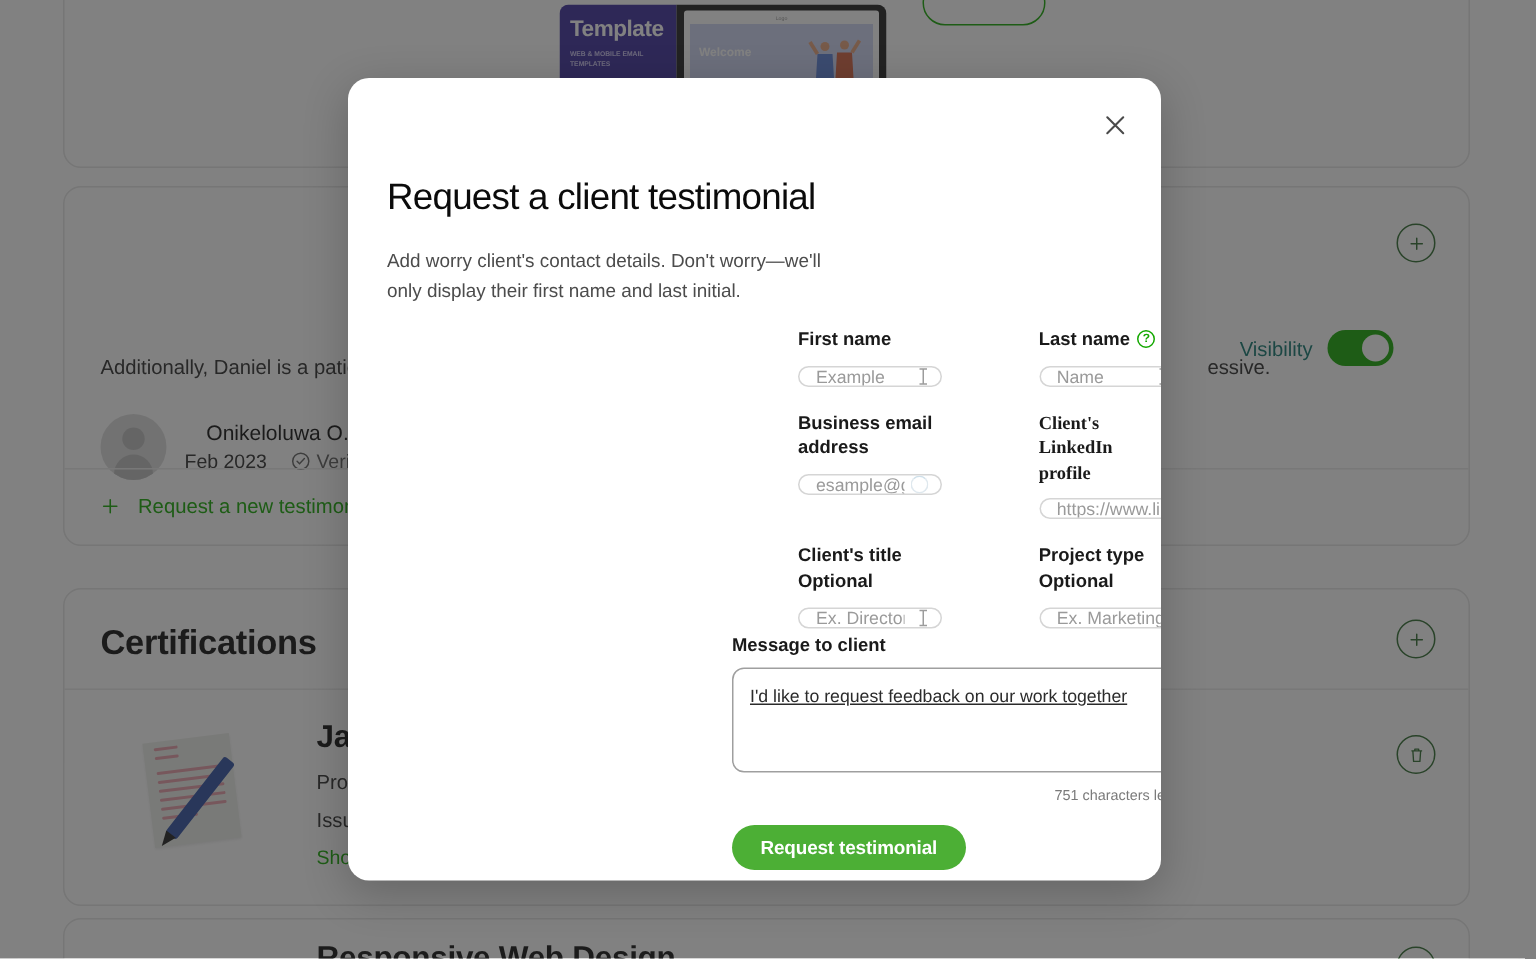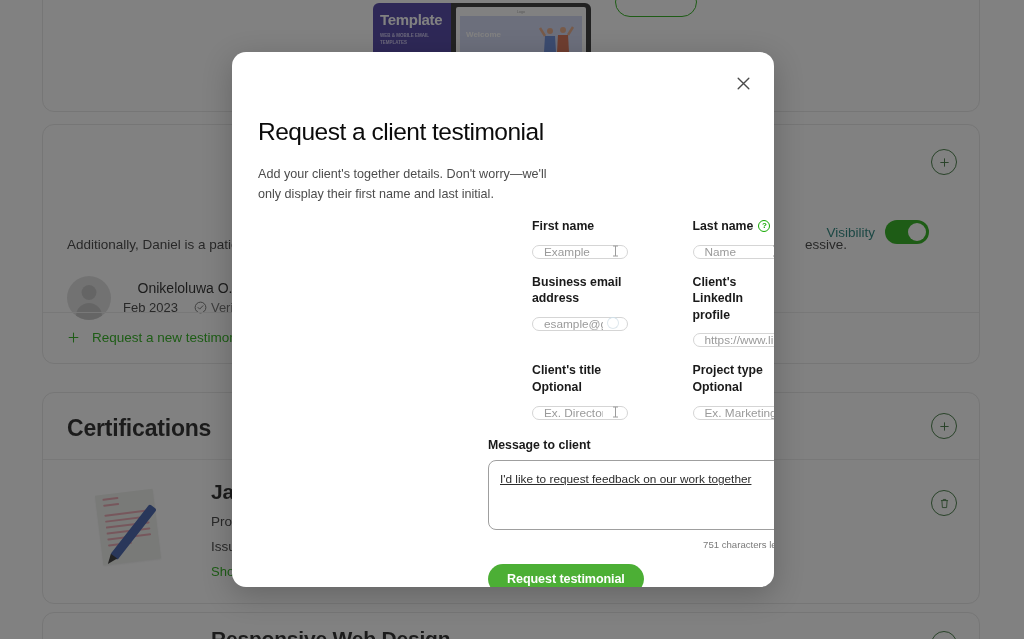--- a/index.html
+++ b/index.html
@@ -483,21 +483,21 @@
 
   <div class="modal">
 
     <div class="modal-close">
       <svg width="17" height="17" viewBox="0 0 16 16">
         <path d="M3 3 L13 13 M13 3 L3 13" stroke="#4a4a4a" stroke-width="1.3" stroke-linecap="round"></path>
       </svg>
     </div>
 
     <div class="modal-title">Request a client testimonial</div>
-    <div class="modal-desc">Add your client's together details. Don't worry—we'll only display their first name and last initial.</div>
+    <div class="modal-desc">Add worry client's contact details. Don't worry—we'll only display their first name and last initial.</div>
 
     <div class="form">
 
       
       <div class="row2">
         <div class="col">
           <div class="field-label">First name</div>
           <div class="input-wrap">
             <input class="input" placeholder="Example" style="">
             <span class="caret-icon">
@@ -526,21 +526,21 @@
       
       <div class="row2 mt-lg">
         <div class="col">
           <div class="field-label">Business email address</div>
           <div class="input-wrap">
             <input class="input" placeholder="esample@gmail.com" style="">
             <span class="spinner-icon"></span>
           </div>
         </div>
         <div class="col">
-          <div class="field-label" style="align-items:center;justify-content:space-between;min-height:34px;">
+          <div class="field-label" style="align-items:center;justify-content:space-between;min-height:34px;font-family:Liberation Serif, serif;">
             <span style="max-width:100px;">Client's LinkedIn profile</span>
             <span class="warn-icon">!</span>
           </div>
           <div class="input-wrap">
             <input class="input" style="padding-right: 10px;" placeholder="https://www.linkedin.com">
           </div>
         </div>
       </div>
 
       
@@ -558,21 +558,21 @@
         </div>
         <div class="col">
           <div class="field-label">Project type Optional</div>
           <div class="input-wrap">
             <input class="input" style="padding-right: 10px;" placeholder="Ex. Marketing Brand Ref">
           </div>
         </div>
       </div>
 
       
-      <div style="margin-top:16px;">
+      <div style="margin-top:1px;">
         <div class="field-label">Message to client</div>
         <textarea class="textarea" style="">I'd like to request feedback on our work together</textarea>
         <div class="char-left">751 characters left</div>
       </div>
 
       <button class="btn-primary">Request testimonial</button>
     </div>
 
   </div>
 </div>

